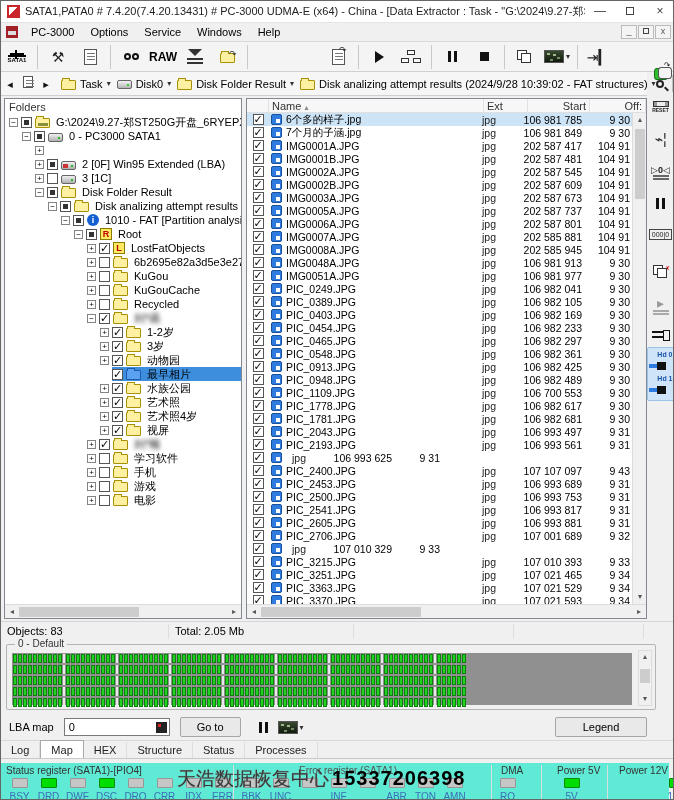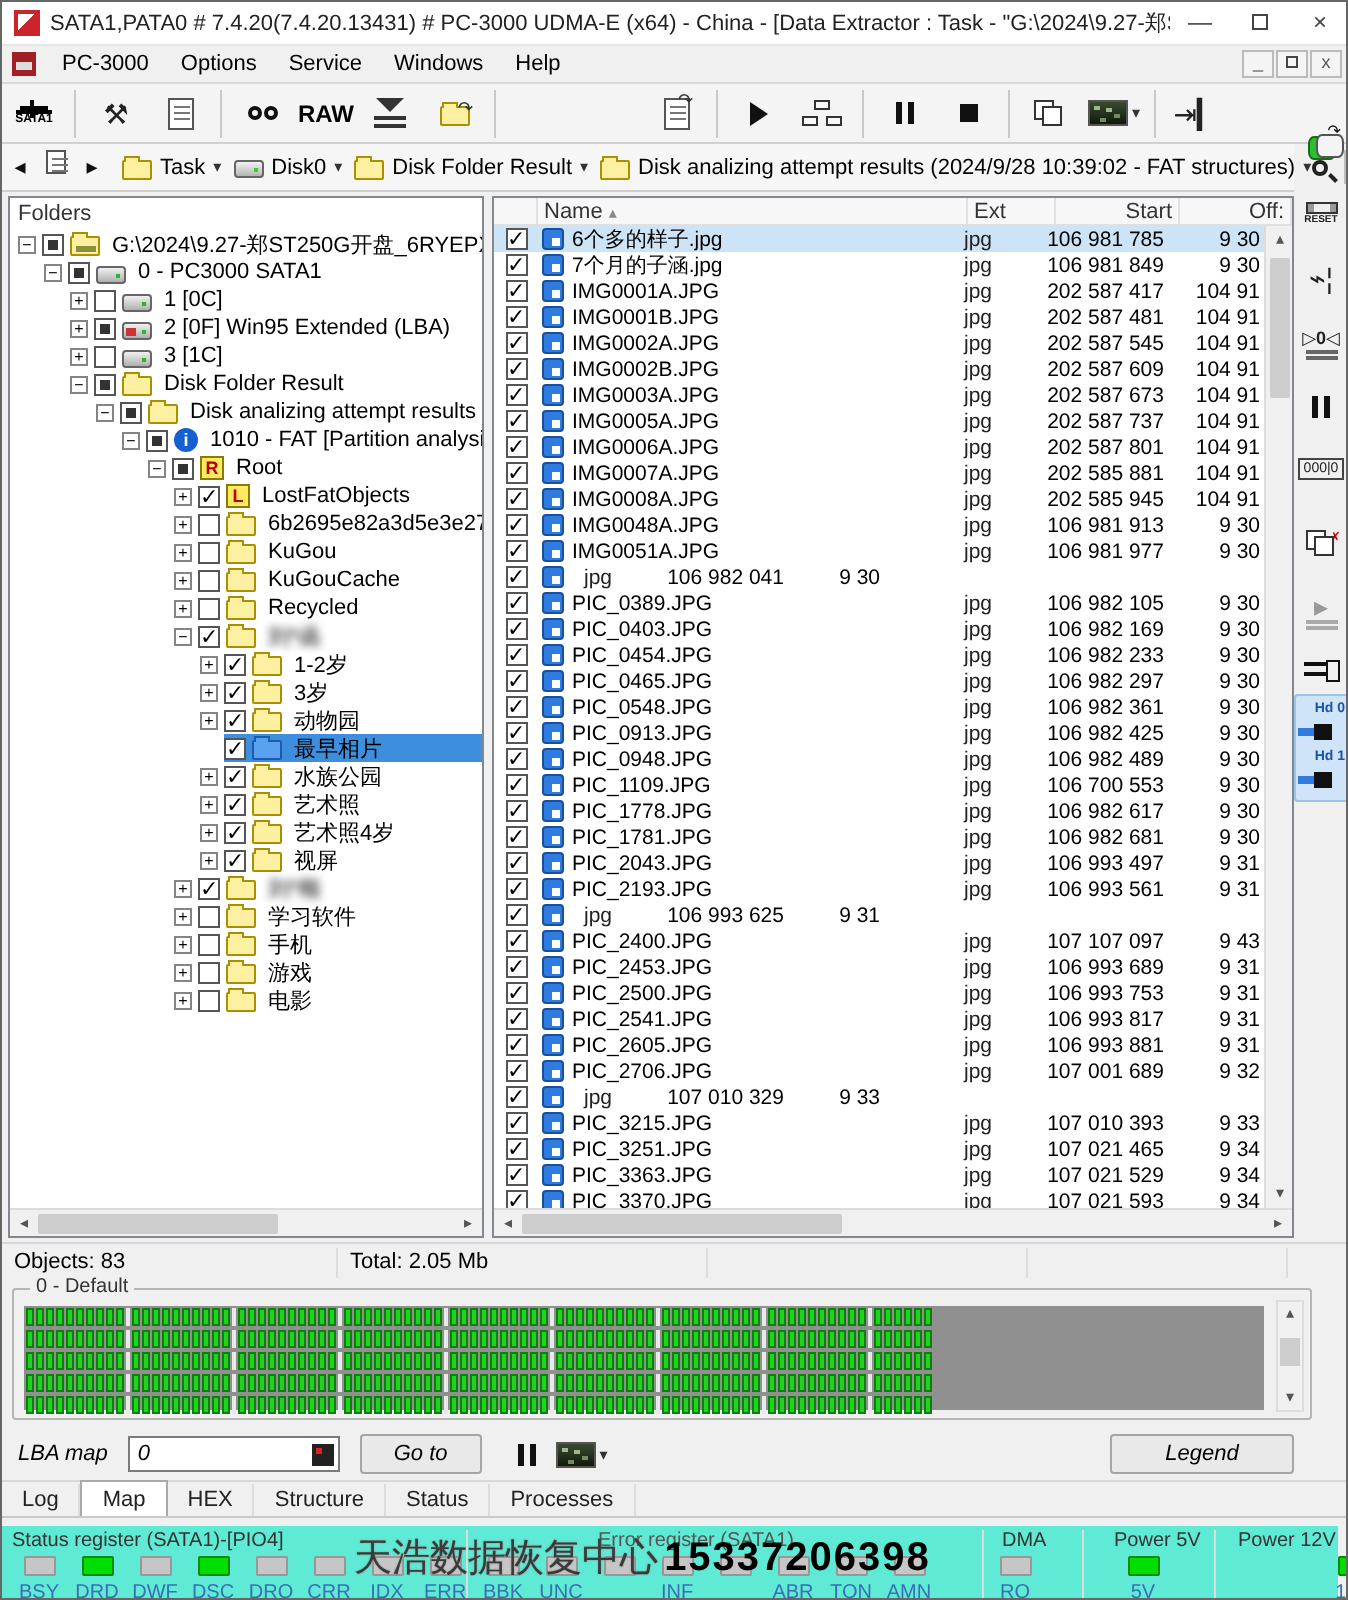--- a/index.html
+++ b/index.html
@@ -156,21 +156,21 @@
   #map-legend{position:absolute;left:8px;top:-7px;background:#f0f0f0;padding:0 3px;font-size:10px;color:#333;}
   #map-grid{position:absolute;left:5px;top:8px;width:620px;height:52px;background:#909090;padding:1px;}
   .maprow{display:flex;height:10px;margin-bottom:1px;}
   .mblk{width:4px;height:9px;background:#1fd31f;border:1px solid #0f7d0f;margin-right:1px;flex:none;}
   .mgap{width:2px;height:9px;background:#e9e9e9;margin-right:1px;flex:none;}
   #map-vscroll{position:absolute;right:3px;top:5px;width:14px;height:56px;background:#f0f0f0;border:1px solid #ddd;}
   #map-vscroll .ar{height:12px;text-align:center;line-height:12px;font-size:8px;color:#555;}
   #map-vthumb{position:absolute;left:1px;top:18px;width:10px;height:14px;background:#cdcdcd;}
 
   
-  #lba-row{position:absolute;left:0;top:713px;width:674px;height:27px;background:#f0f0f0;display:flex;align-items:center;border-bottom:1px solid #d8d8d8;font-style:italic;}
+  #lba-row{position:absolute;left:0;top:713px;width:674px;height:27px;background:#f0f0f0;display:flex;align-items:center;border-bottom:1px solid #d8d8d8;}
   #lba-label{margin-left:8px;}
   #lba-input{margin-left:10px;width:106px;height:18px;background:#fff;border:1px solid #7a7a7a;display:flex;align-items:center;}
   #lba-value{flex:1;padding-left:4px;}
   .lba-ico{width:11px;height:11px;background:#222;margin-right:2px;position:relative;flex:none;}
   .lba-ico::after{content:"";position:absolute;left:2px;top:2px;width:3px;height:3px;background:#d22;}
   .btn{height:20px;background:#e9e9e9;border:1px solid #a5a5a5;border-radius:2px;text-align:center;line-height:18px;padding:0 16px;}
   #goto-btn{margin-left:10px;}
   #lba-pause{margin-left:18px;}
   #lba-mapthumb{margin-left:10px;display:flex;align-items:center;}
   #legend-btn{margin-left:auto;margin-right:28px;min-width:92px;}
@@ -348,25 +348,20 @@
           <span class="exp">−</span>
           <span class="rsel">
             <span class="chk partial"></span>
             <span class="ticon disk"></span>
             <span class="tlabel">0 - PC3000 SATA1</span>
           </span>
         </div>
         <div class="trow">
           <span style="width: 30px; flex: 0 0 auto;"></span>
           <span class="exp">+</span>
-          <span class="rsel">
-            <span class="chk "></span>
-            <span class="ticon disk"></span>
-            <span class="tlabel">1 [0C]</span>
-          </span>
         </div>
         <div class="trow">
           <span style="width: 30px; flex: 0 0 auto;"></span>
           <span class="exp">+</span>
           <span class="rsel">
             <span class="chk partial"></span>
             <span class="ticon disk red"></span>
             <span class="tlabel">2 [0F] Win95 Extended  (LBA)</span>
           </span>
         </div>
@@ -731,20 +726,21 @@
           <span class="fname">IMG0051A.JPG</span>
           <span class="fext">jpg</span>
           <span class="fstart">106 981 977</span>
           <span class="foff">9 30</span>
         </div>
         <div class="frow">
           <span class="fc">
             <span class="chk checked"></span>
           </span>
           <span class="ficon"></span>
+          <span class="fname">PIC_0249.JPG</span>
           <span class="fext">jpg</span>
           <span class="fstart">106 982 041</span>
           <span class="foff">9 30</span>
         </div>
         <div class="frow">
           <span class="fc">
             <span class="chk checked"></span>
           </span>
           <span class="ficon"></span>
           <span class="fname">PIC_0389.JPG</span>

